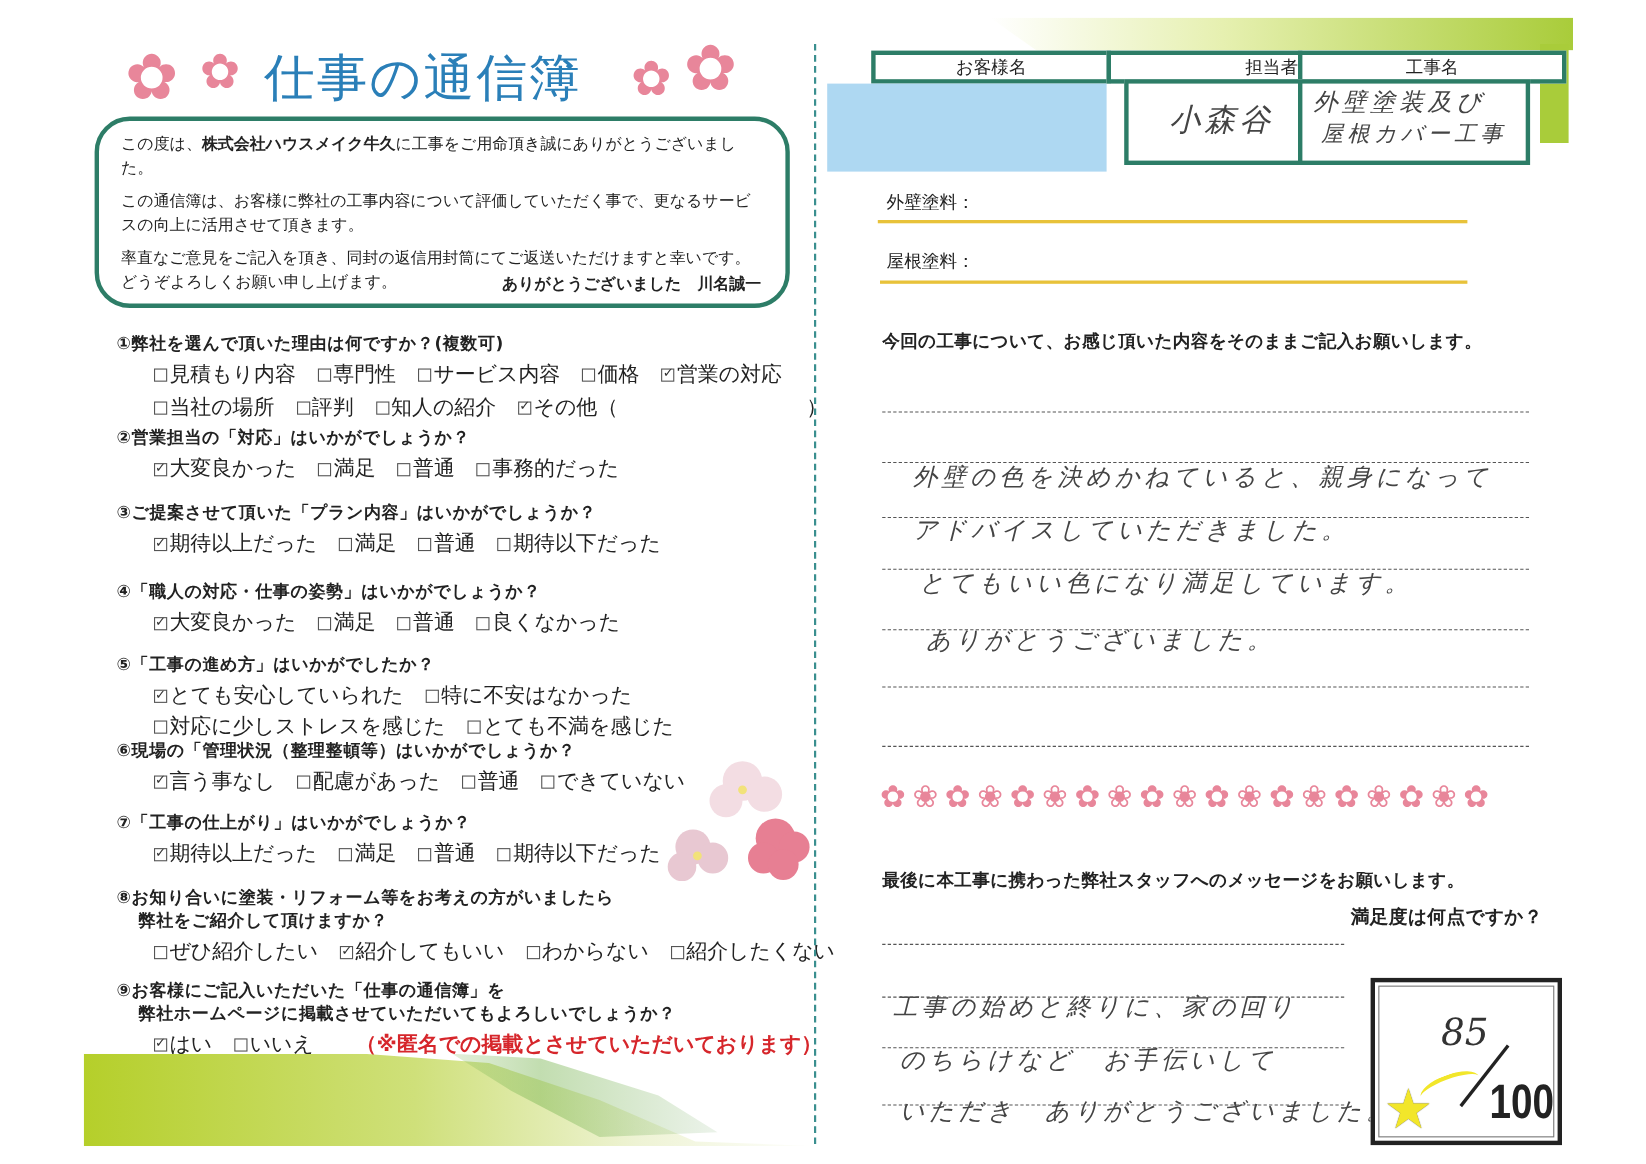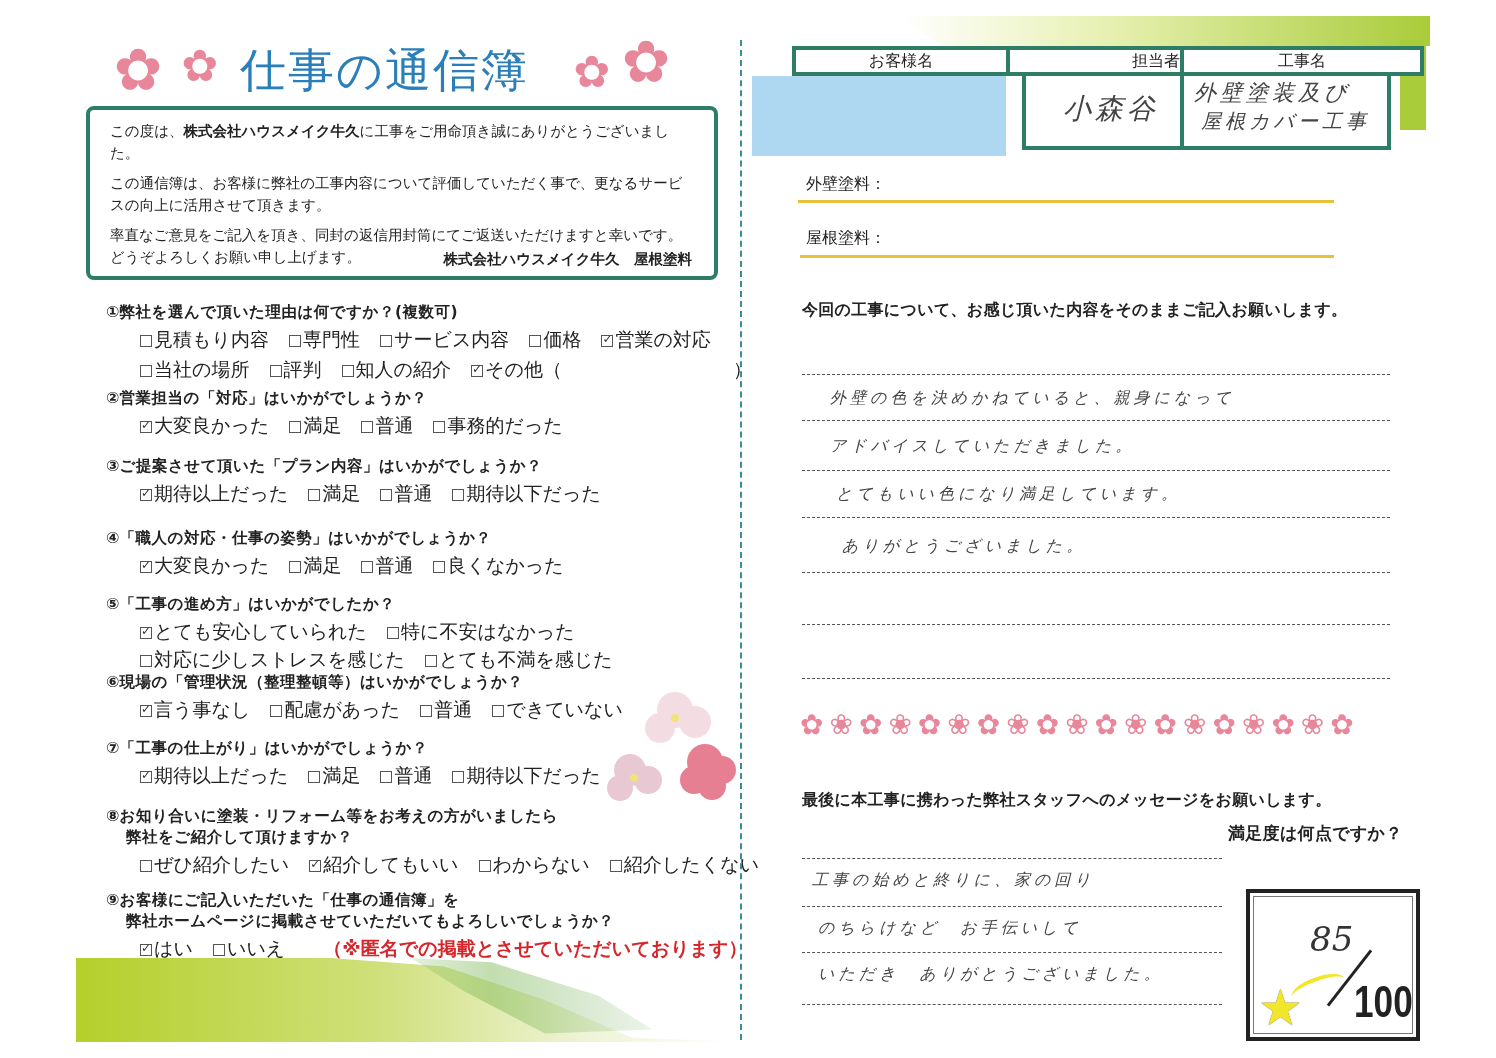--- a/index.html
+++ b/index.html
@@ -17,21 +17,21 @@
     left: 240px; top: 40px; font-size: 46px; color: #2a7fb8;
     letter-spacing: 2px; font-weight: normal;
   }
   .sakura {
     width: 52px; height: 52px; color: #e8869a; font-size: 58px; line-height: 52px;
     text-align: center;
   }
   .sakura.small { font-size: 44px; }
   .intro-box {
     left: 86px; top: 106px; width: 632px; height: 174px;
-    border: 4px solid #2d7d67; border-radius: 8px;
+    border: 4px solid #2d7d67; border-radius: 32px;
     padding: 10px 20px;
     font-size: 14.5px; line-height: 22px;
   }
   .intro-box p { margin-bottom: 8px; }
   .intro-box b { font-weight: bold; }
   .intro-sign {
     position: absolute; right: 22px; bottom: 6px; font-weight: bold; font-size: 14.5px;
   }
 
   .q { left: 106px; font-size: 15.5px; }
@@ -89,21 +89,21 @@
   }
   .handwrite {
     font-family: "DejaVu Serif", serif; color: #444; font-weight: normal;
     letter-spacing: 4px; font-style: italic;
   }
   .paint-label { font-size: 16px; }
   .yellow-line { height: 3px; background: #e8c23a; }
 
   .section-head { font-weight: bold; font-size: 16px; letter-spacing: 0.3px; }
   .dash-line { height: 0; border-top: 1.5px dashed #555; }
-  .hw-line { font-size: 16px; }
+  .hw-line { font-size: 22px; margin-top: 31px; }
 
   .sakura-row {
     left: 800px; top: 708px; width: 600px; height: 40px;
     color: #e8869a; font-size: 28px; letter-spacing: 6px; white-space: nowrap; overflow: hidden;
   }
 
   .score-box {
     left: 1246px; top: 860px; width: 174px; height: 152px;
     border: 4px solid #222; background: #fff; margin-top: 29px;
   }
@@ -138,21 +138,21 @@
 <h1 class="abs title">仕事の通信簿</h1>
 <div class="abs sakura small" style="left:566px;top:46px;">✿</div>
 <div class="abs sakura" style="left:620px;top:36px;">✿</div>
 
 <div class="abs intro-box">
   <p>
     <span>この度は、</span><b>株式会社ハウスメイク牛久</b><span>に工事をご用命頂き誠にありがとうございました。</span>
   </p>
   <p>この通信簿は、お客様に弊社の工事内容について評価していただく事で、更なるサービスの向上に活用させて頂きます。</p>
   <p>率直なご意見をご記入を頂き、同封の返信用封筒にてご返送いただけますと幸いです。どうぞよろしくお願い申し上げます。</p>
-  <div class="intro-sign">株式会社ハウスメイク牛久　屋根塗料</div>
+  <div class="intro-sign">ありがとうございました　川名誠一</div>
 </div>
 
 <div class="abs q" style="top:302px;">
   <div class="q-title">①弊社を選んで頂いた理由は何ですか？(複数可)</div>
   <div class="opts">
     <span class="opt"><span class="cb"></span><span>見積もり内容</span></span>
     <span class="opt"><span class="cb"></span><span>専門性</span></span>
     <span class="opt"><span class="cb"></span><span>サービス内容</span></span>
     <span class="opt"><span class="cb"></span><span>価格</span></span>
     <span class="opt"><span class="cb checked"></span><span>営業の対応</span></span>

